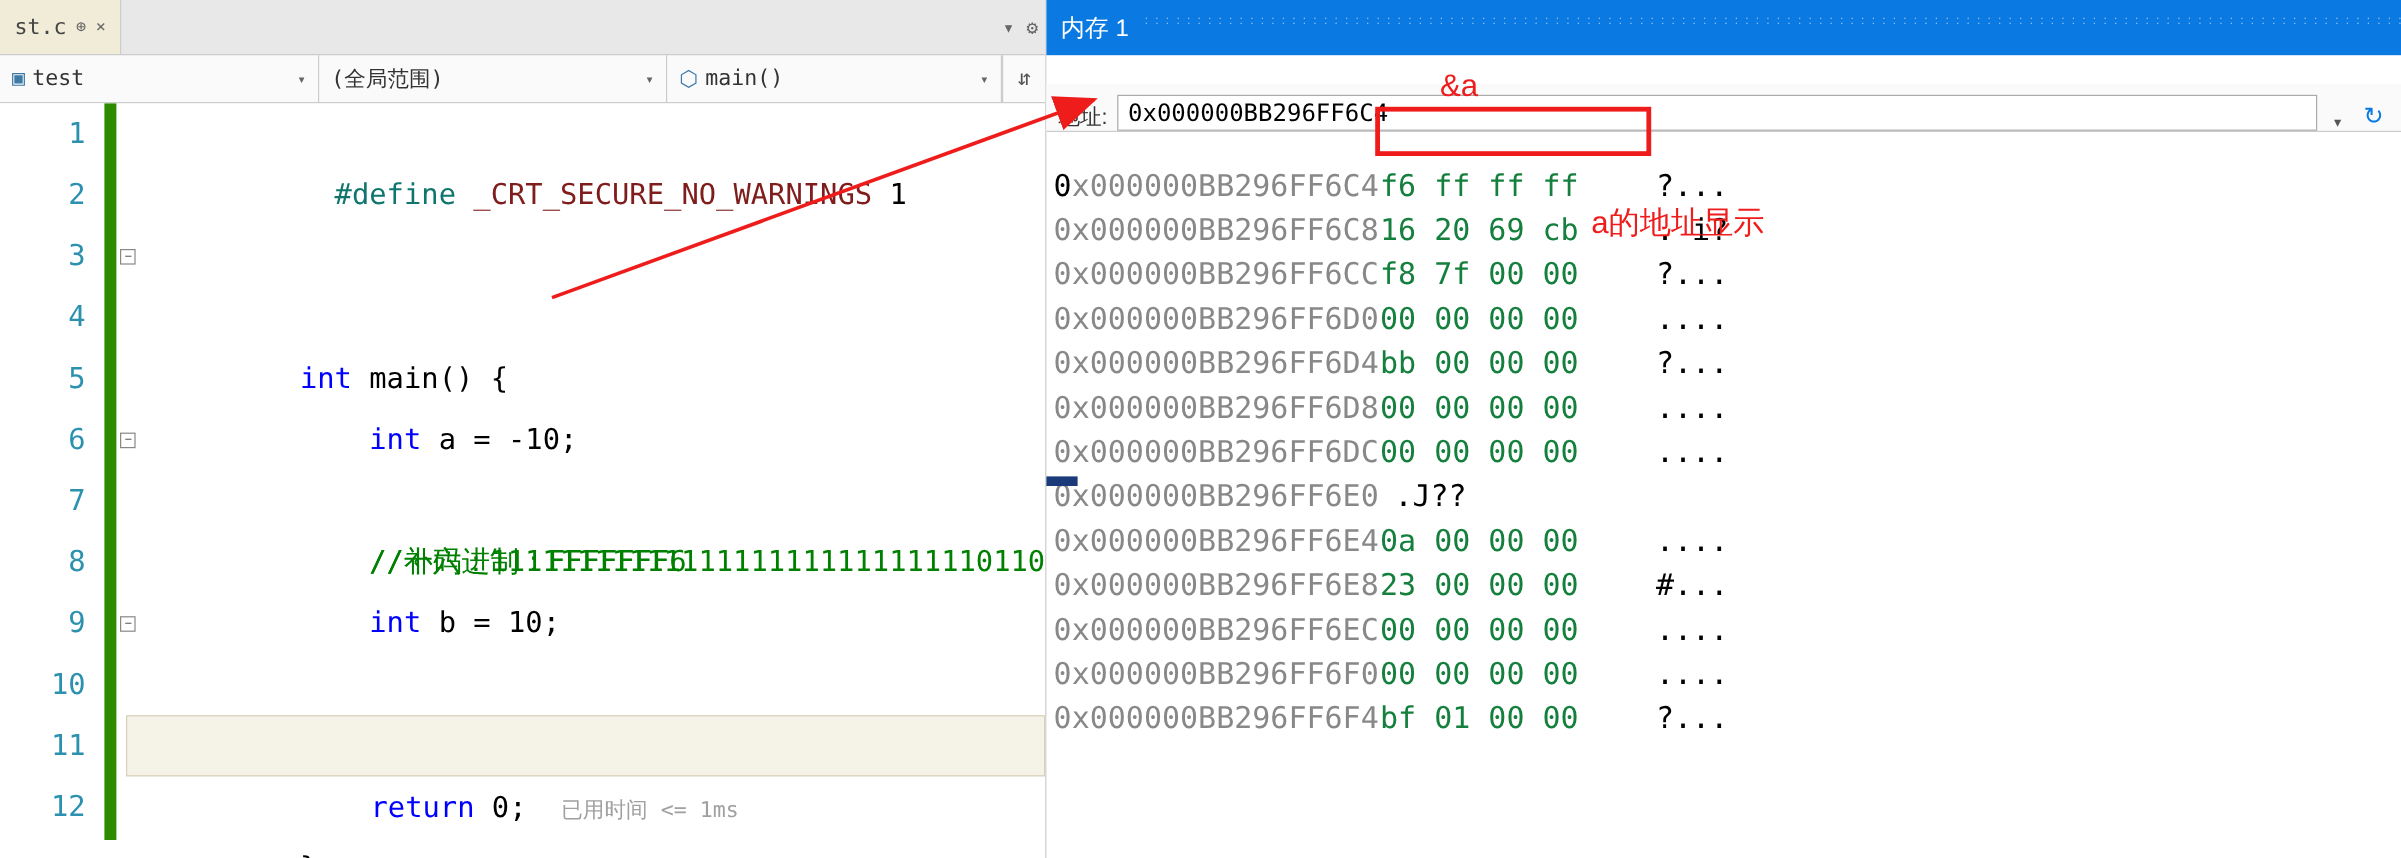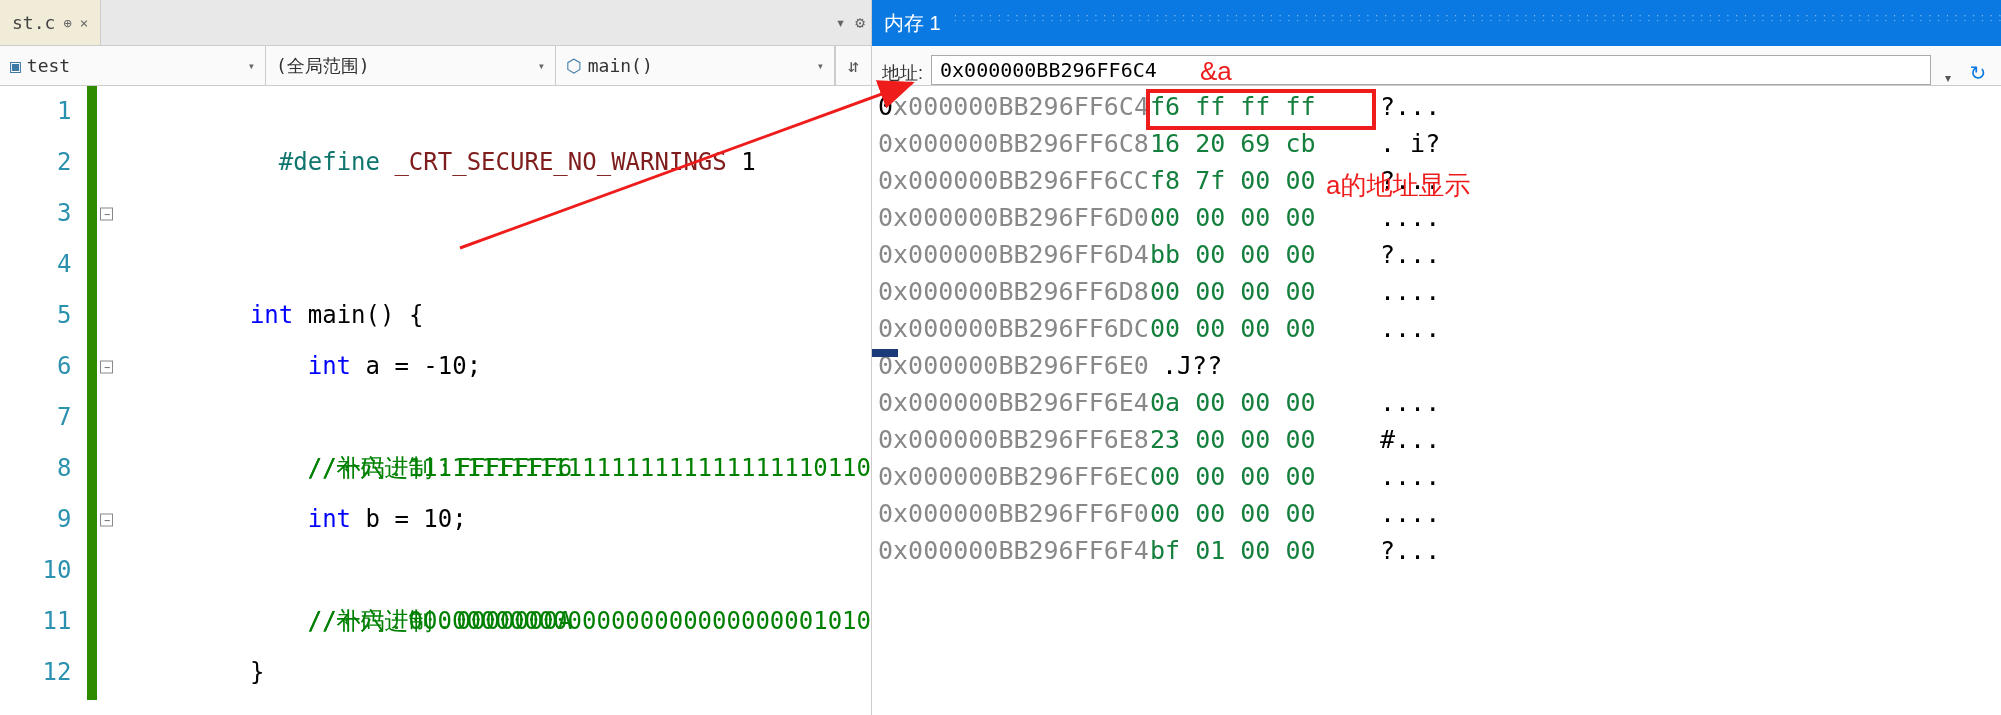--- a/index.html
+++ b/index.html
@@ -19,20 +19,21 @@
     flex-direction: column;
     border-right: 1px solid #ccc;
     position: relative;
   }
   .right-pane {
     flex: 1;
     height: 100%;
     display: flex;
     flex-direction: column;
     position: relative;
+    gap: 24px;
   }
 
   
   .tab-bar {
     height: 46px;
     background: #e8e8e8;
     display: flex;
     align-items: stretch;
     position: relative;
     border-bottom: 1px solid #ccc;
@@ -341,20 +342,23 @@
         </div>
         <div class="line">
           <span class="txt">    </span><span class="kw">int</span><span class="txt"> b = 10;</span>
         </div>
         <div class="line">
           <span class="fold">−</span>
           <span class="txt">    </span><span class="cm">//补码：00000000000000000000000000001010</span>
         </div>
         <div class="line">
           <span class="txt">    </span><span class="cm">//十六进制：0000000A</span>
+        </div>
+        <div class="line highlighted">
+          <span class="txt">    </span><span class="kw">return</span><span class="txt"> 0;</span><span class="txt">  </span><span class="hint">已用时间 &lt;= 1ms</span>
         </div>
         <div class="line">
           <span class="txt">}</span>
         </div>
       </div>
     </div>
   </div>
 </div>
 
 <div class="right-pane">

